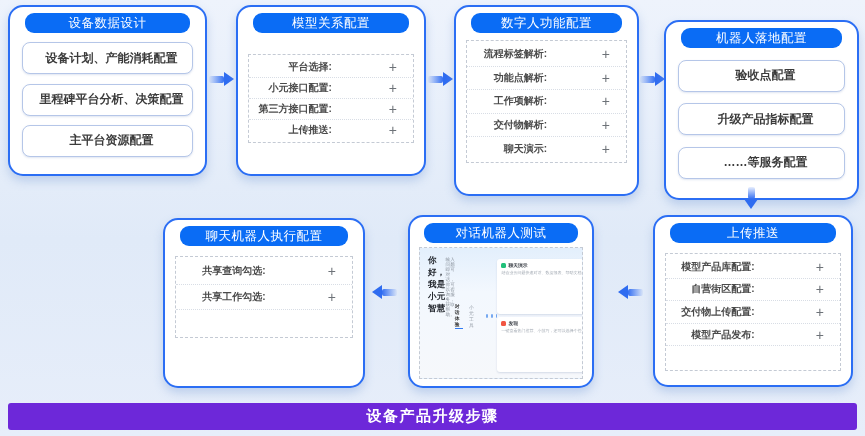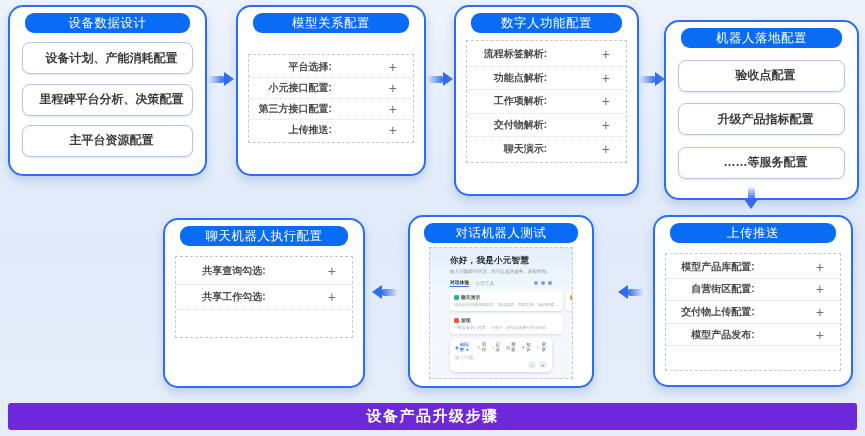--- a/index.html
+++ b/index.html
@@ -41,23 +41,23 @@
   .arr{position:absolute;display:flex;align-items:center}
   .arr .tail{width:15px;height:7px;border-radius:2px;background:linear-gradient(to right,rgba(64,120,240,.06),#3570f2)}
   .arr .head{width:0;height:0;border-top:7px solid transparent;border-bottom:7px solid transparent;border-left:10px solid #2f6cf0}
   .arr-left{flex-direction:row-reverse}
   .arr-left .tail{background:linear-gradient(to left,rgba(64,120,240,.06),#3570f2)}
   .arr-left .head{border-left:none;border-right:10px solid #2f6cf0}
   .arr-down{flex-direction:column;align-items:center}
   .arr-down .tail{width:7px;height:12px;background:linear-gradient(to bottom,rgba(64,120,240,.12),#3570f2)}
   .arr-down .head{border-left:7px solid transparent;border-right:7px solid transparent;border-top:10px solid #2f6cf0;border-bottom:none}
   
-  .chat{flex:1;border:1px dashed #c4cad4;margin:4px 11px 0;box-sizing:border-box;
+  .chat{flex:1;border:1px dashed #c4cad4;margin:4px 1px 0;box-sizing:border-box;
     background:linear-gradient(180deg,#e3effc 0%,#f3f8fe 34%,#f6f8fb 100%);
-    display:flex;flex-direction:column;padding:7px 20px 6px;overflow:hidden}
+    display:flex;flex-direction:row;padding:7px 8px 6px;overflow:hidden}
   .chat-greet{font-size:8.5px;font-weight:bold;color:#23272e;letter-spacing:.3px}
   .chat-sub{font-size:4.6px;color:#8a929c;margin-top:2px}
   .chat-tabs{display:flex;align-items:center;margin-top:5px}
   .chat-tab{font-size:4.8px;color:#9aa1ab;margin-right:6px;padding-bottom:1px}
   .chat-tab.active{color:#333;font-weight:bold;border-bottom:1.5px solid #2f7bf5}
   .chat-tabs .spacer{flex:1}
   .tab-ico{width:4px;height:4px;border-radius:50%;background:#6ea3f0;margin-left:3px}
   .chat-cards{display:grid;grid-template-columns:1fr 1fr;gap:3px;margin-top:4px}
   .ccard{background:#fff;border-radius:3px;box-shadow:0 1px 2px rgba(160,175,200,.4);padding:3px 4px;min-height:14px}
   .ccard-top{display:flex;align-items:center}

